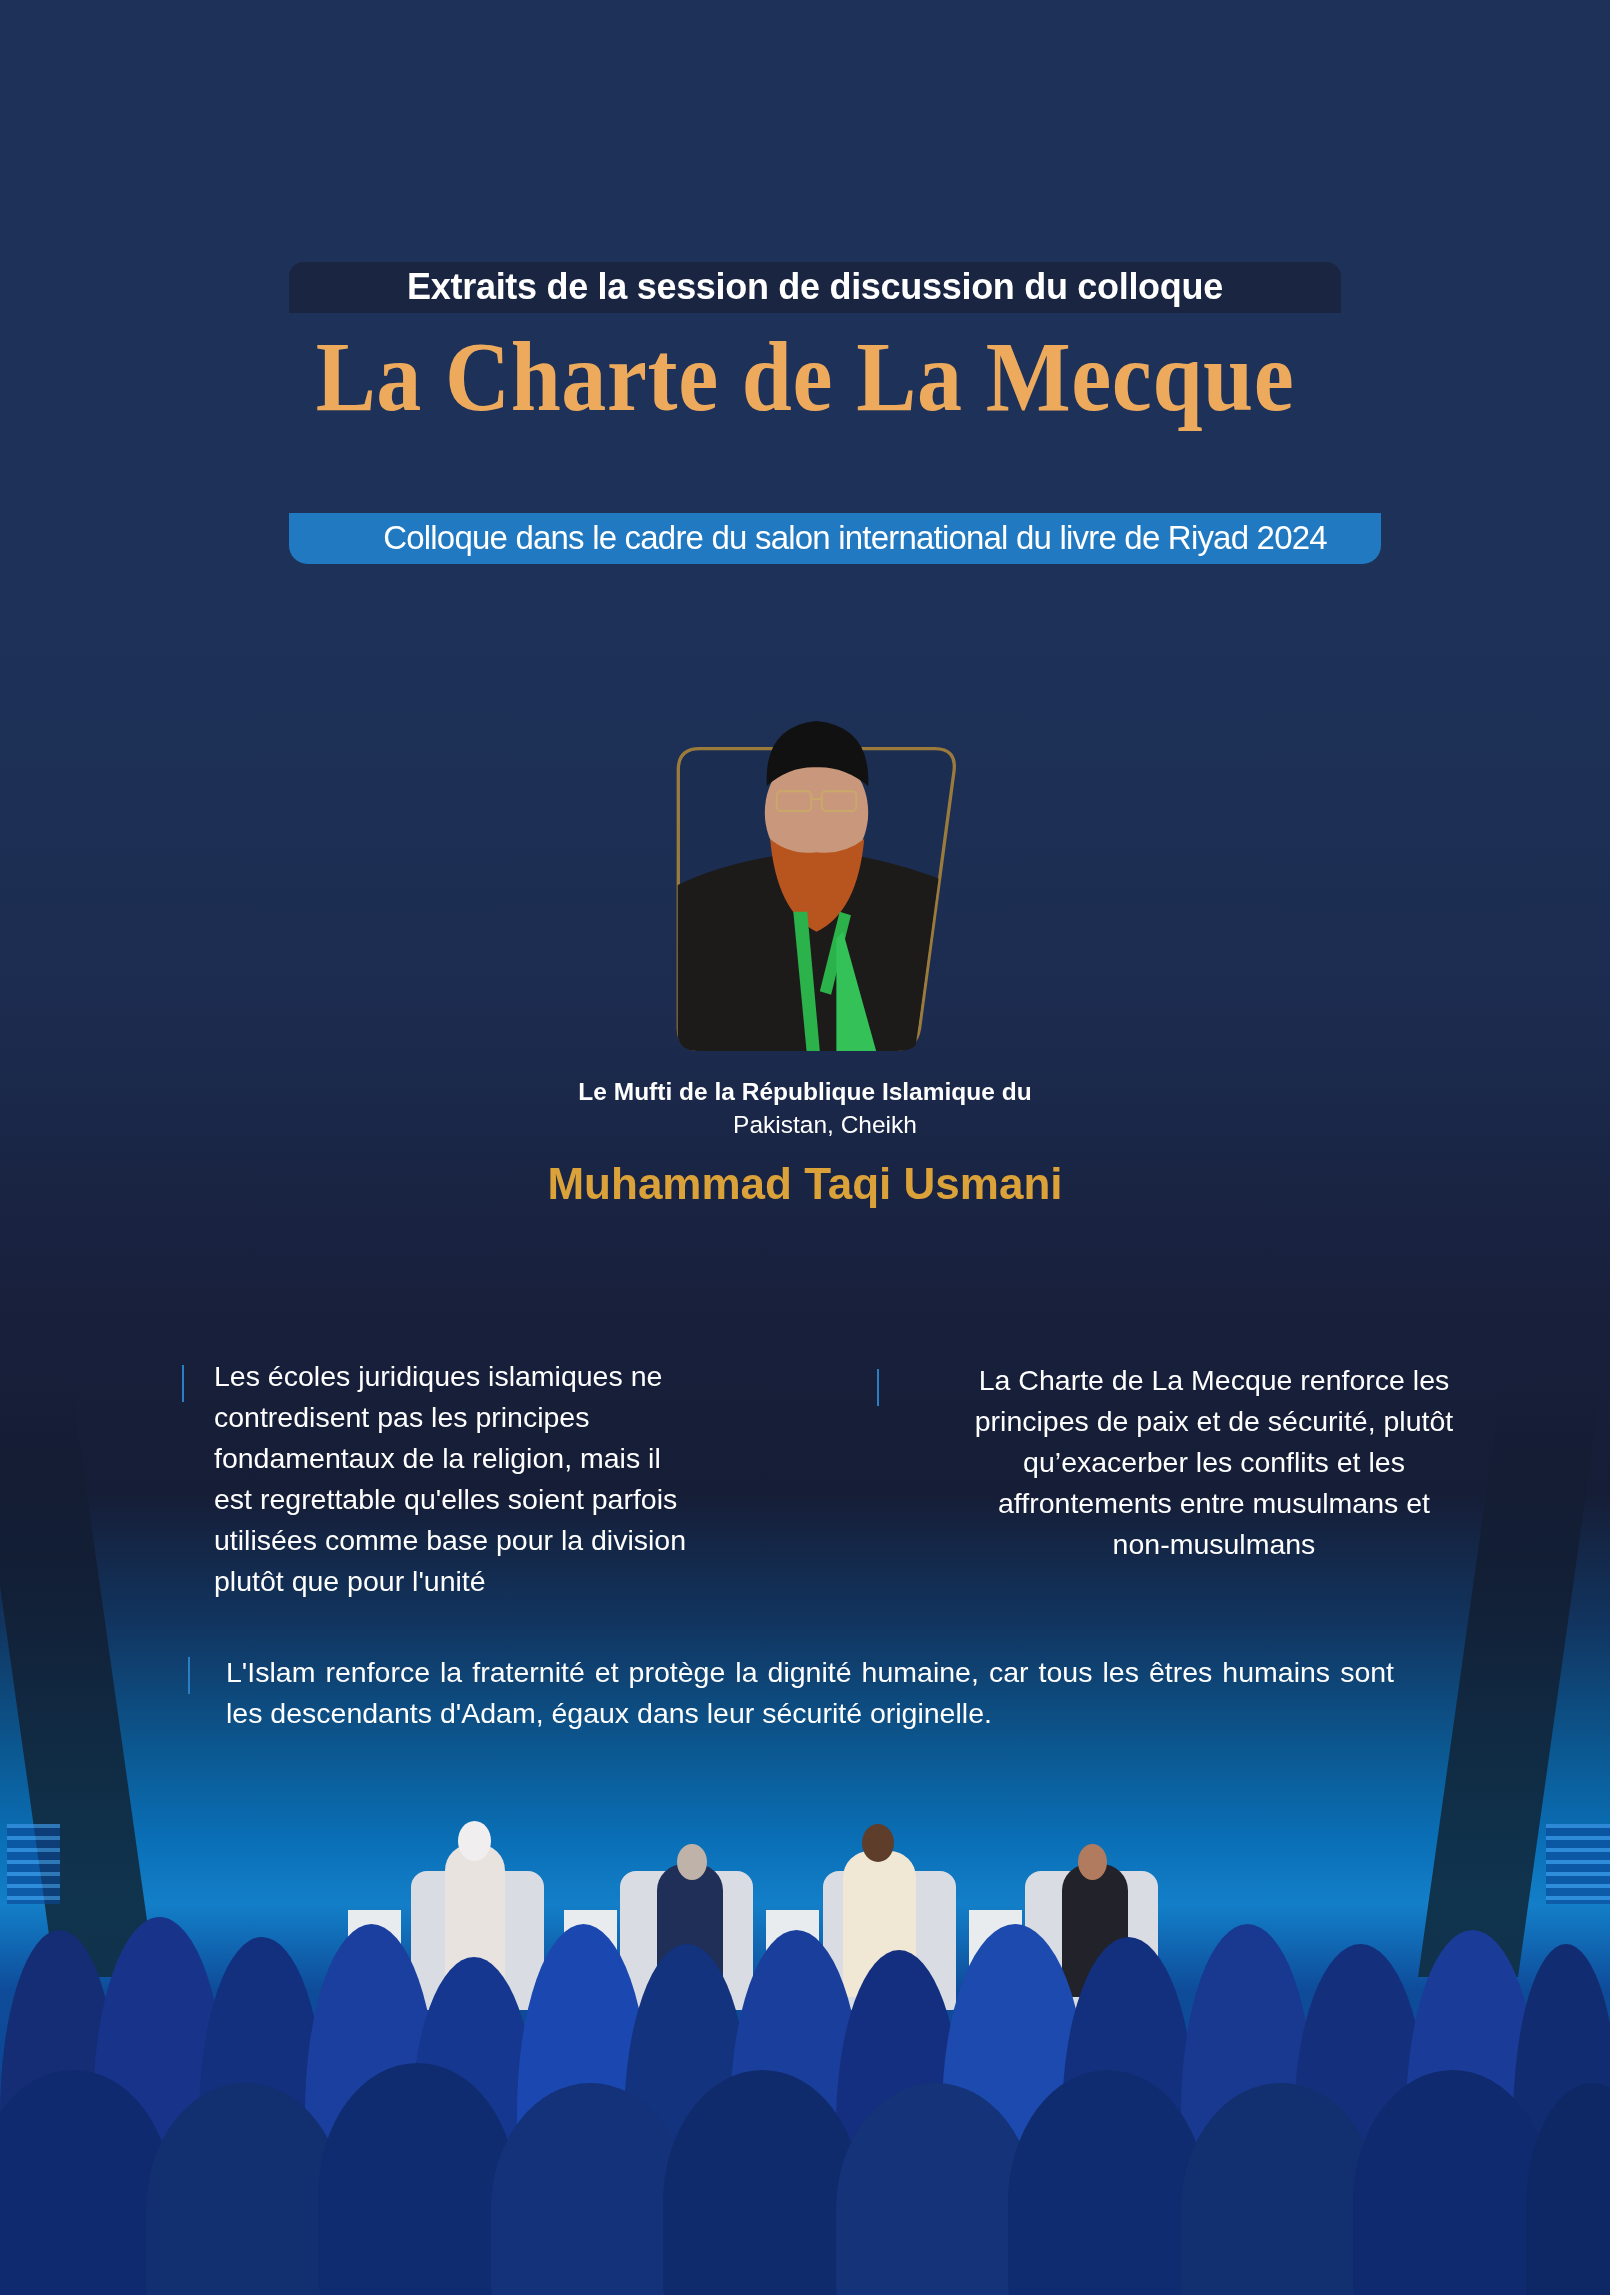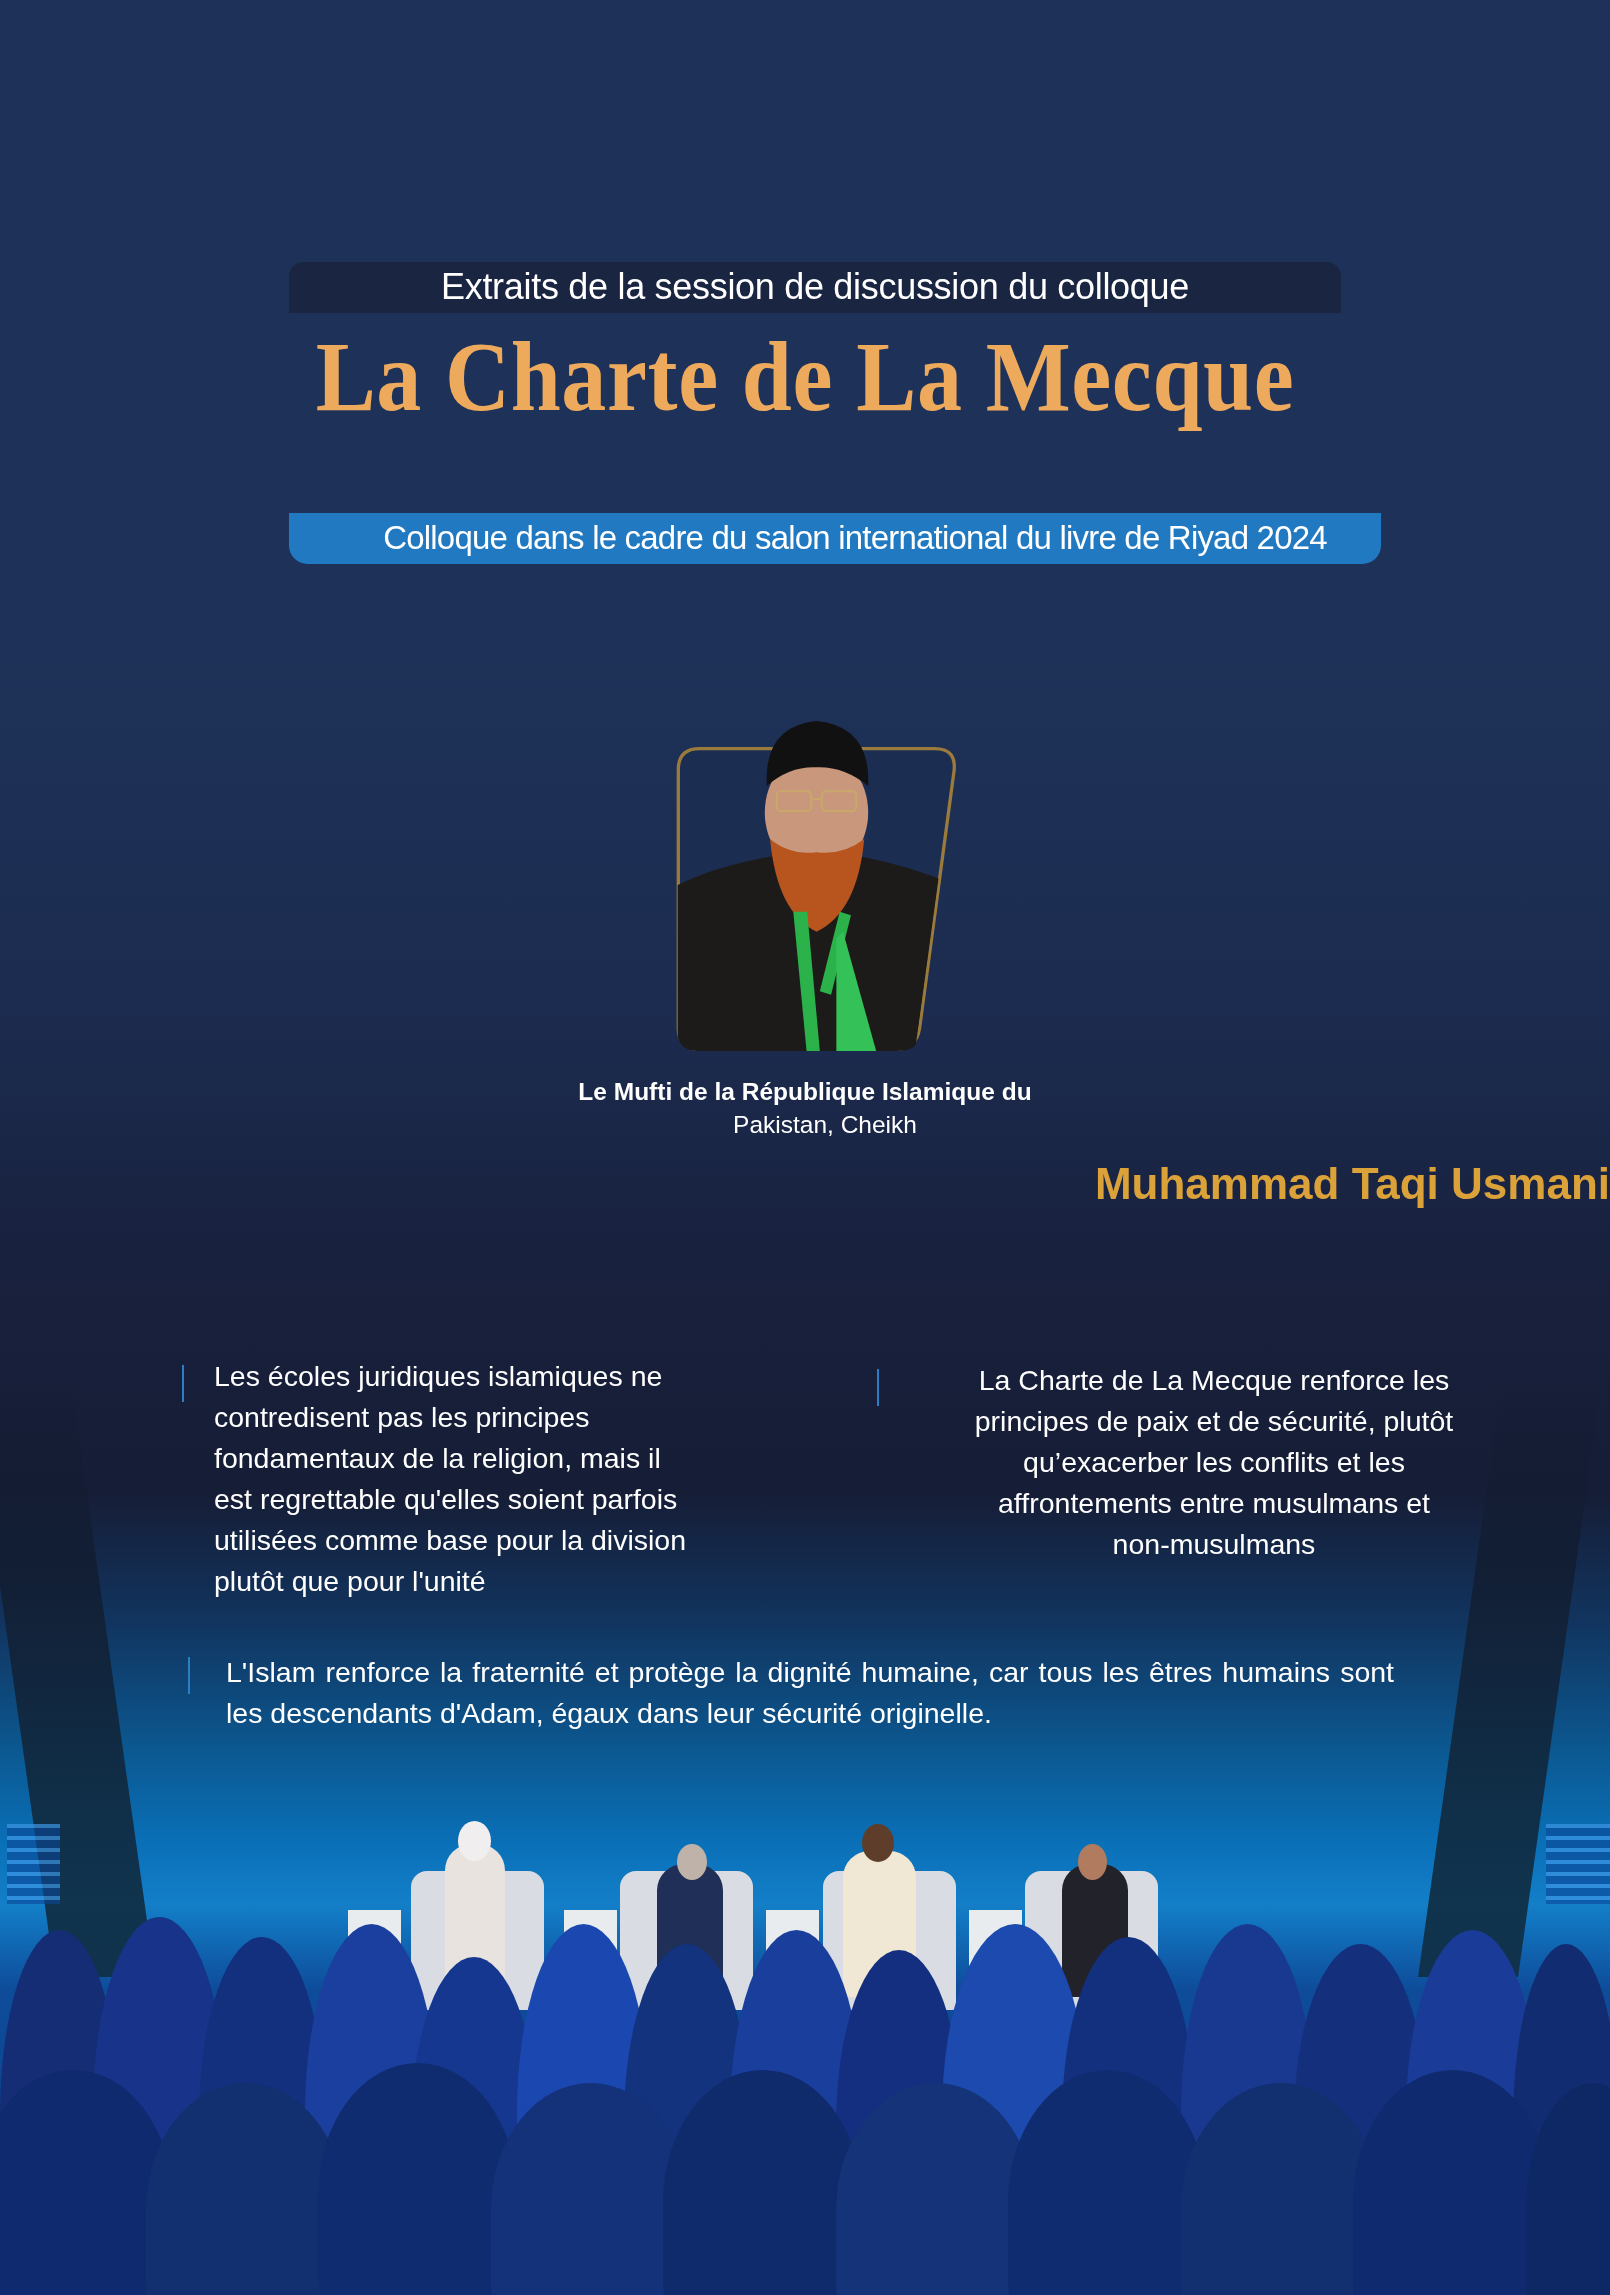--- a/index.html
+++ b/index.html
@@ -31,20 +31,21 @@
   .led-strip.left { left: 6.6px; }
   .led-strip.right { left: 1546px; width: 64px; }
 
   
   .kicker {
     position: absolute; left: 289px; top: 262px; width: 1052px; height: 51px;
     background: #1a2541; border-radius: 14.6px 14.6px 0 0;
     color: #ffffff; font-size: 36px; text-align: center; line-height: 49px;
     font-family: "Liberation Sans Narrow", "Liberation Sans", sans-serif;
     letter-spacing: -0.3px;
+    font-weight: bold;
   }
   .title {
     position: absolute; left: 0; width: 1610px; top: 324px;
     text-align: center; color: #eeaa5c;
     font-family: "Liberation Serif", serif; font-weight: bold;
     font-size: 100px; line-height: 106px; letter-spacing: 0.7px;
     transform: scaleX(0.9);
   }
   .subtitle {
     position: absolute; left: 0; width: 1610px; top: 441px;
@@ -65,21 +66,21 @@
   .portrait-frame svg { position: absolute; left: 0; top: 0; }
   .portrait {
     position: absolute; left: 677px; top: 713px; width: 279px; height: 338px; overflow: hidden;
   }
   .caption-line {
     position: absolute; left: 0; width: 1610px; text-align: center;
     color: #ffffff; font-size: 24.5px; line-height: 33px;
     font-family: "Liberation Sans", sans-serif;
   }
   .speaker-name {
-    position: absolute; left: 0; width: 1610px; top: 1154px; text-align: right;
+    position: absolute; left: 0; width: 1610px; top: 1154px; text-align: center;
     color: #dca23a; font-size: 44px; line-height: 60px; font-weight: bold;
     font-family: "Liberation Sans", sans-serif;
   }
 
   
   .quote { position: absolute; color: #ffffff; font-family: "Liberation Sans", sans-serif; font-size: 28.5px; line-height: 41px; }
   .quote .bar { position: absolute; left: -32px; top: 9.3px; width: 2px; height: 37px; background: #2a7ec4; }
   .quote .text { white-space: pre-line; }
   .quote.q1 { left: 214px; top: 1356px; width: 584px; }
   .quote.q2 { left: 909px; top: 1360px; width: 610px; text-align: center; }

